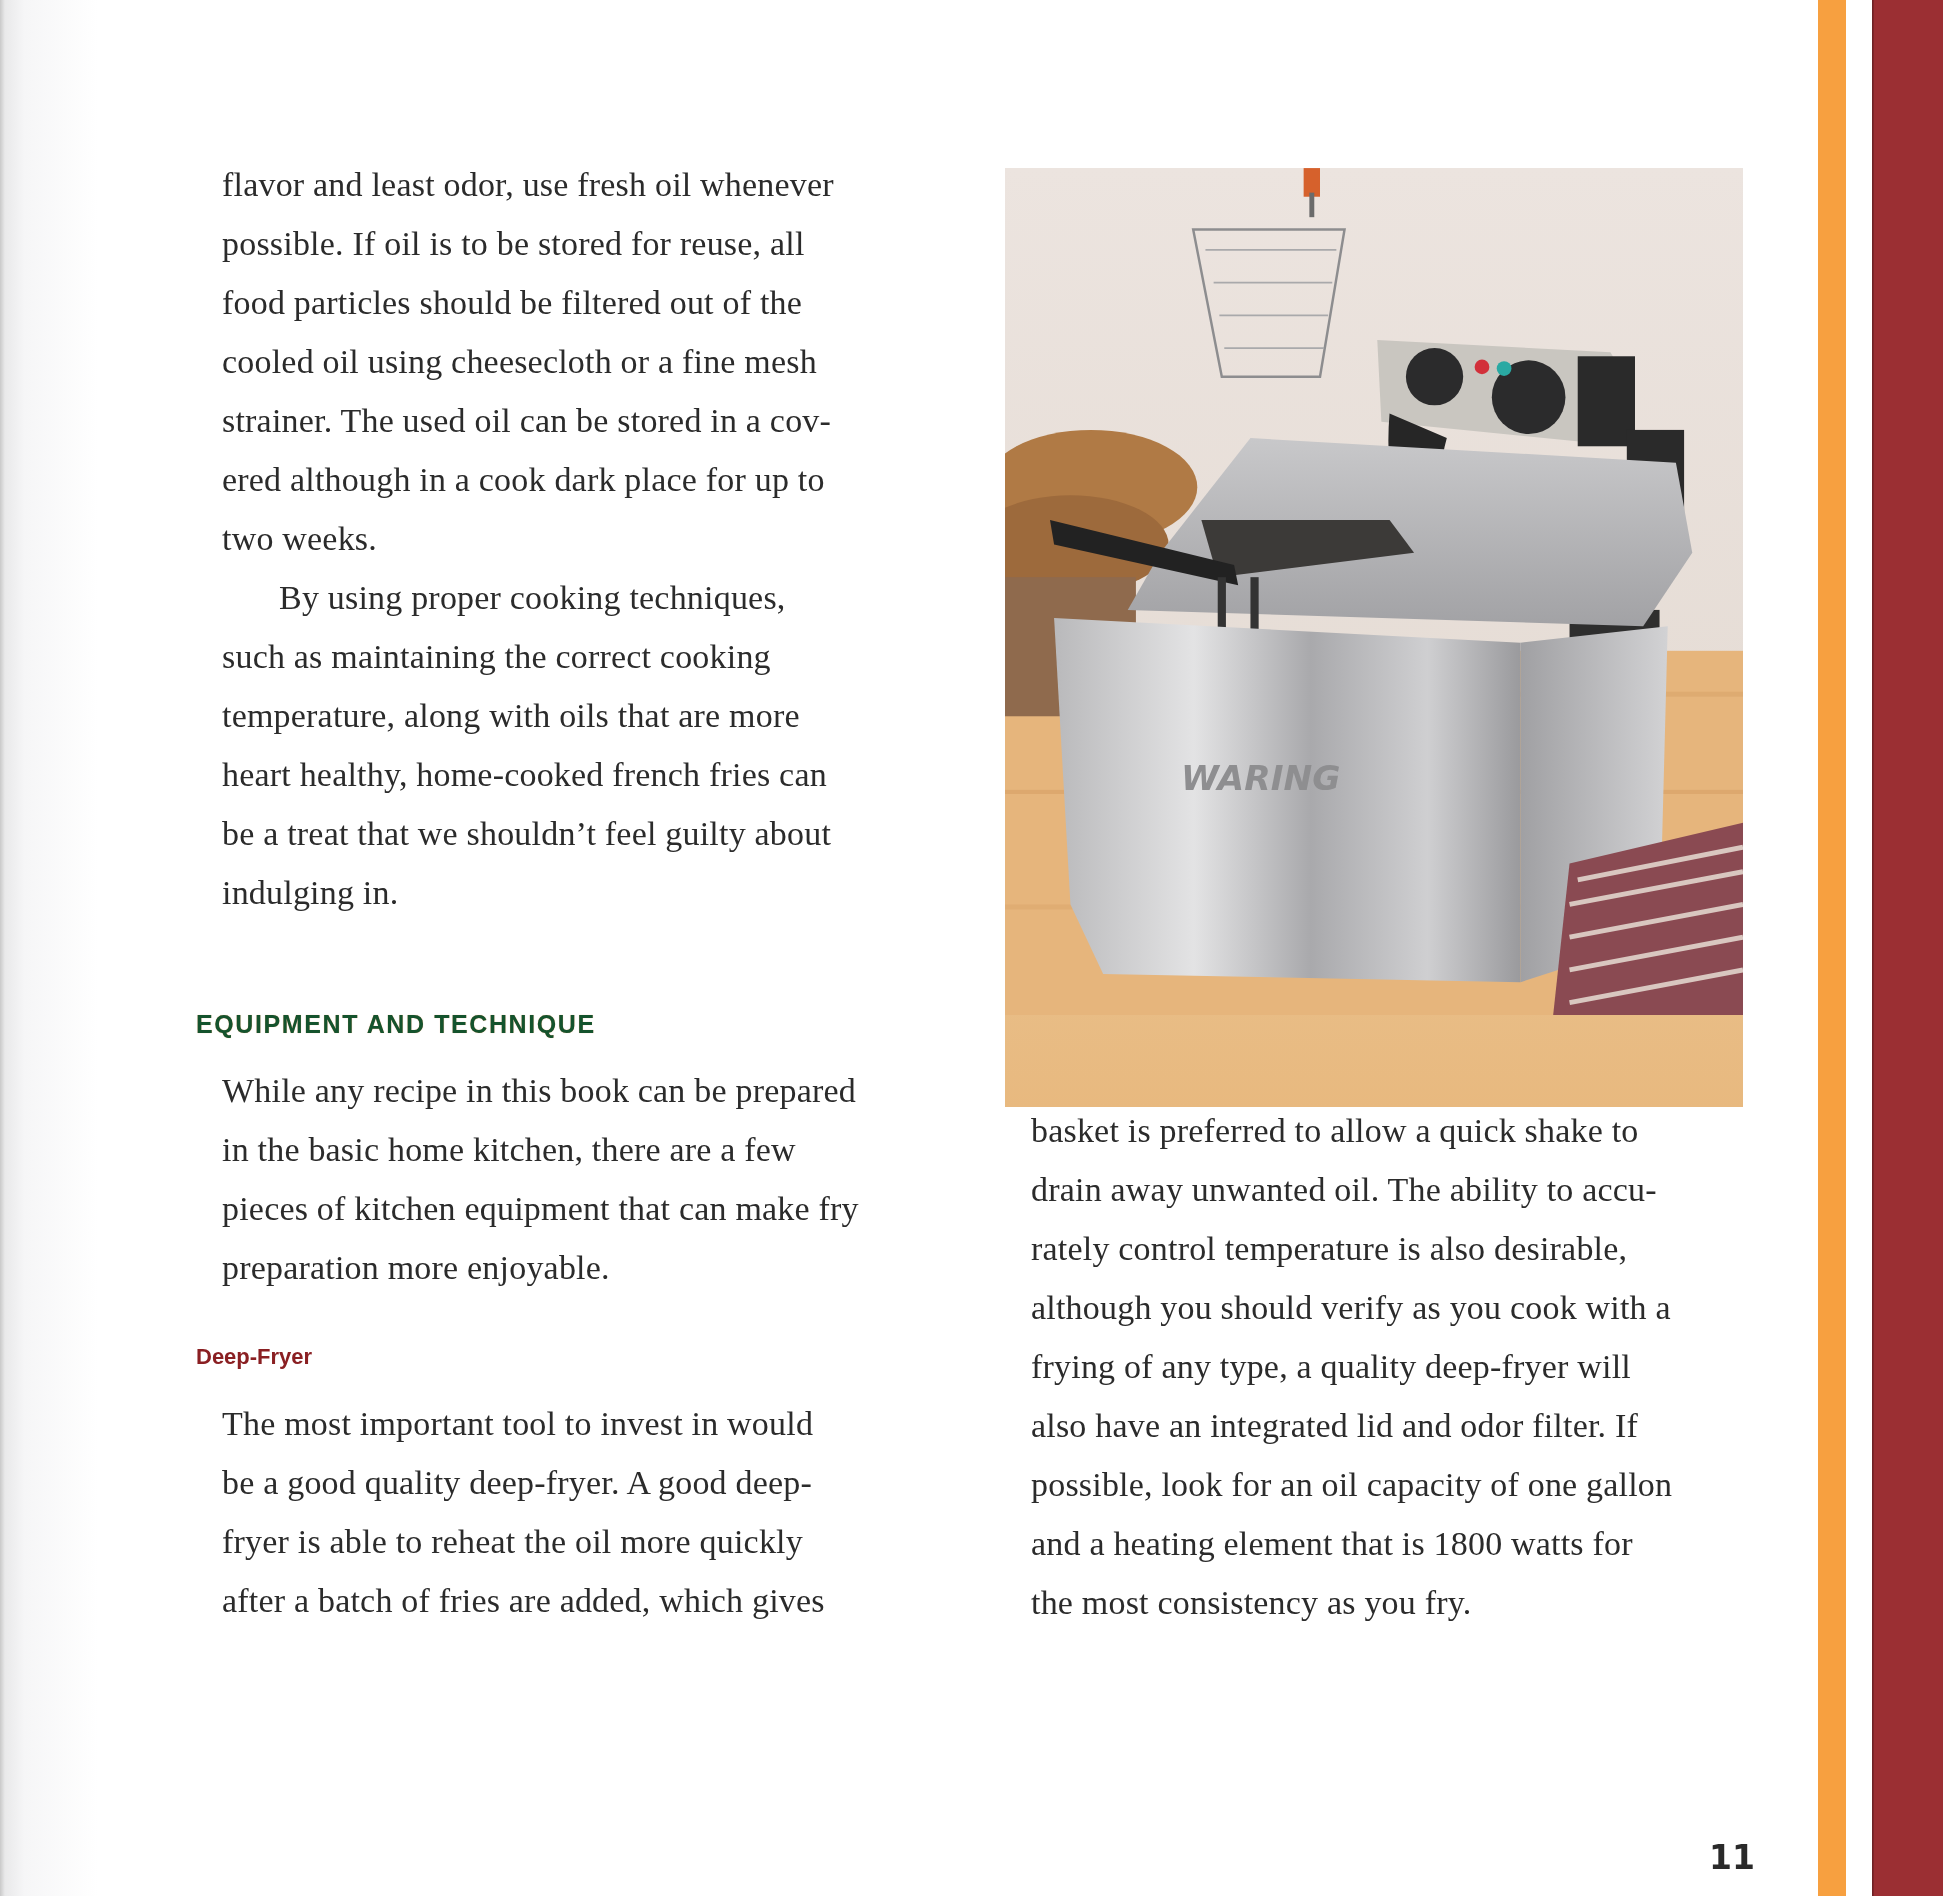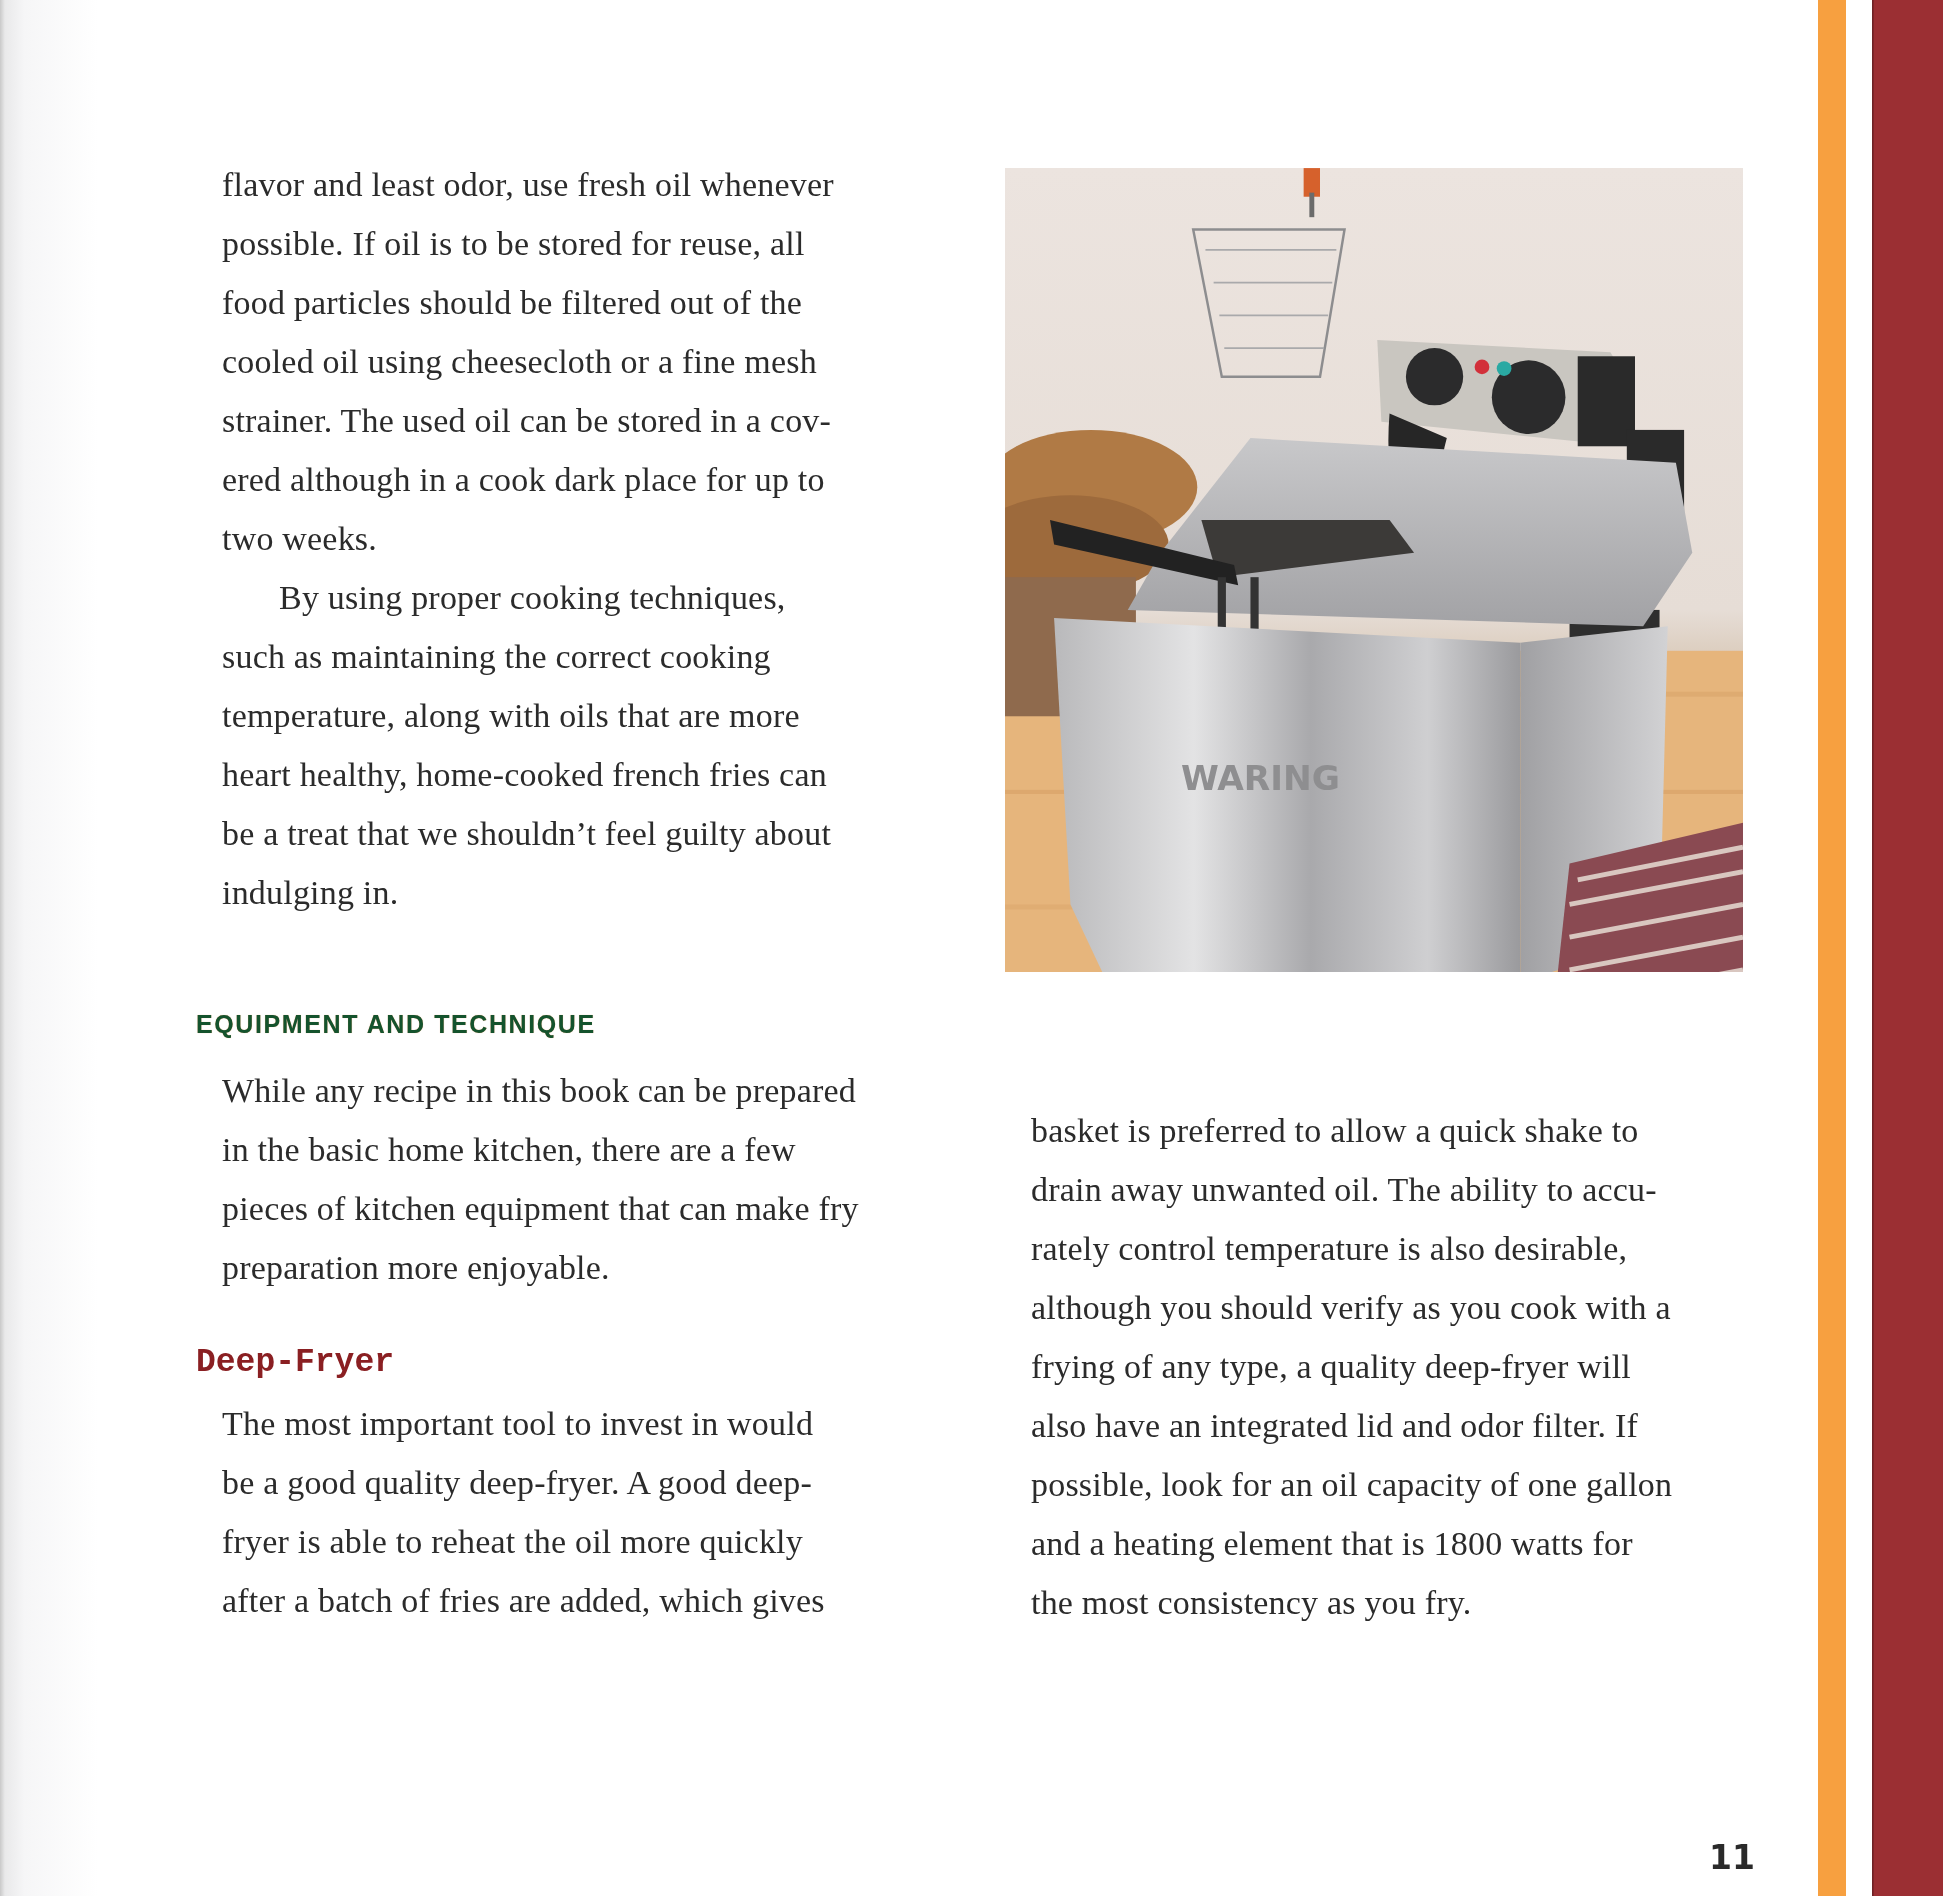--- a/index.html
+++ b/index.html
@@ -39,35 +39,36 @@
 
     .section-heading {
       position: absolute; left: 196px; top: 1010px;
       font-family: Liberation Sans, sans-serif;
       font-weight: bold; font-size: 25px; letter-spacing: 1.6px;
       color: #14532d;
       text-shadow: 0 0 0.8px #e89a6a;
     }
     .sub-heading {
       position: absolute; left: 196px; top: 1344px;
-      font-family: Liberation Mono, monospace;
-      font-weight: bold; font-size: 33px;
+      font-family: Liberation Sans, sans-serif;
+      font-weight: bold; font-size: 22px;
       color: #8a1f22;
     }
     .page-number {
       position: absolute; left: 1709px; top: 1838px;
       font-family: "DejaVu Sans", "Liberation Sans", sans-serif;
       font-weight: bold; font-size: 33px; color: #2a2a2a;
     }
 
     
     .photo {
-      position: absolute; left: 1005px; top: 168px; width: 738px; height: 804px;
+      position: absolute; left: 1005px; top: 168px; width: 738px; height: 939px;
       overflow: hidden;
       background: linear-gradient(180deg, #ece4df 0%, #e6ddd6 55%, #d9c9b8 62%, #e9c391 70%, #e8b97f 100%);
+      font-style: italic;
     }
     .photo svg { position: absolute; left: 0; top: 0; }
   </style>
 </head>
 <body>
 
 <div class="gutter-shadow"></div>
 <div class="stripe-orange"></div>
 <div class="band-red"></div>
 

